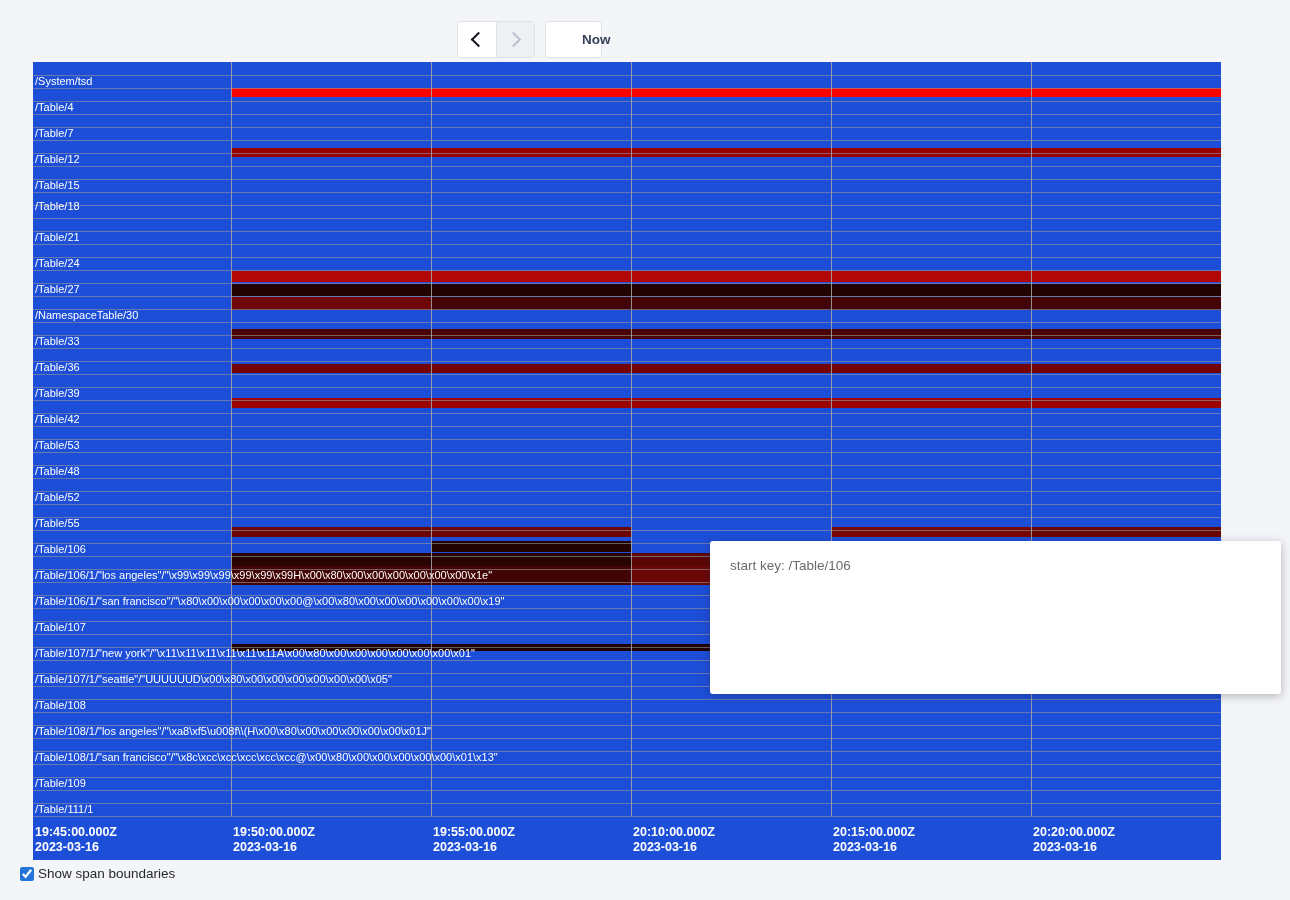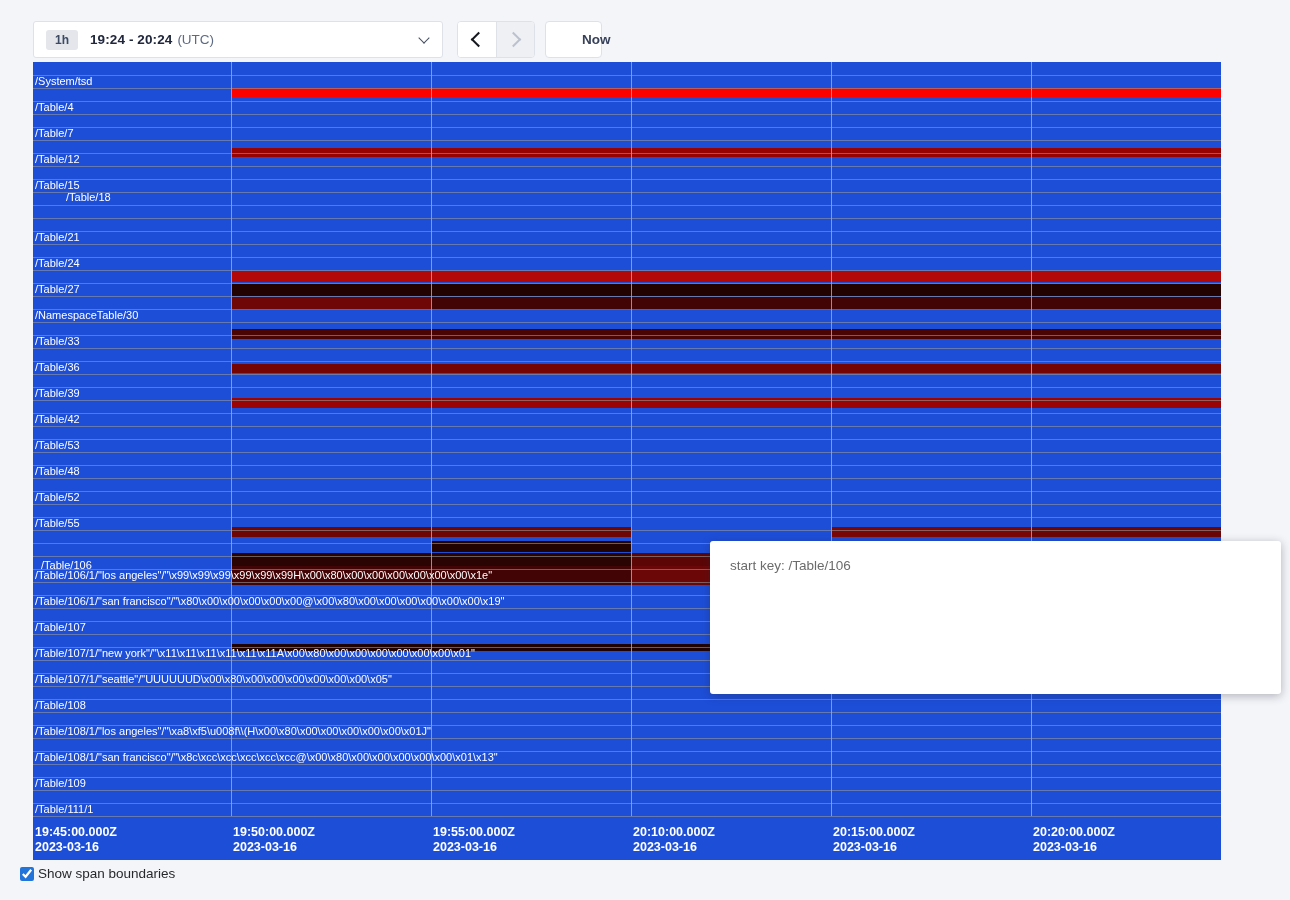--- a/index.html
+++ b/index.html
@@ -56,26 +56,20 @@
 
   
   .footer{position:absolute;left:20px;top:866px;display:flex;align-items:center;font-size:13.5px;color:#26282c;cursor:pointer}
   .footer input{width:14px;height:14px;accent-color:#2273da;margin:0 4px 0 0;cursor:pointer}
 </style>
 </head>
 <body>
 
 <div id="app">
 
-  <div class="trange">
-    <span class="badge">1h</span>
-    <span class="rtext">19:24 - 20:24</span>
-    <span class="ztext">(UTC)</span>
-    <span class="caret"></span>
-  </div>
 
   <div class="pager">
     <button class="pbtn">
       <span class="chl"></span>
     </button>
     <button class="pbtn disabled">
       <span class="chr"></span>
     </button>
   </div>
 
@@ -161,34 +155,34 @@
       <div class="vline" style="left: 198px;"></div>
       <div class="vline" style="left: 398px;"></div>
       <div class="vline" style="left: 598px;"></div>
       <div class="vline" style="left: 798px;"></div>
       <div class="vline" style="left: 998px;"></div>
       <div class="rlabel" style="top: 13px;">/System/tsd</div>
       <div class="rlabel" style="top: 39px;">/Table/4</div>
       <div class="rlabel" style="top: 65px;">/Table/7</div>
       <div class="rlabel" style="top: 91px;">/Table/12</div>
       <div class="rlabel" style="top: 117px;">/Table/15</div>
-      <div class="rlabel" style="top: 129px; margin-left: 31px;">/Table/18</div>
+      <div class="rlabel" style="top: 138px;">/Table/18</div>
       <div class="rlabel" style="top: 169px;">/Table/21</div>
       <div class="rlabel" style="top: 195px;">/Table/24</div>
       <div class="rlabel" style="top: 221px;">/Table/27</div>
       <div class="rlabel" style="top: 247px;">/NamespaceTable/30</div>
       <div class="rlabel" style="top: 273px; text-align: center;">/Table/33</div>
       <div class="rlabel" style="top: 299px;">/Table/36</div>
       <div class="rlabel" style="top: 325px;">/Table/39</div>
       <div class="rlabel" style="top: 351px;">/Table/42</div>
       <div class="rlabel" style="top: 377px;">/Table/53</div>
       <div class="rlabel" style="top: 403px;">/Table/48</div>
       <div class="rlabel" style="top: 429px;">/Table/52</div>
       <div class="rlabel" style="top: 455px;">/Table/55</div>
-      <div class="rlabel" style="top: 497px; margin-left: 6px;">/Table/106</div>
+      <div class="rlabel" style="top: 481px;">/Table/106</div>
       <div class="rlabel" style="top: 507px;">/Table/106/1/"los angeles"/"\x99\x99\x99\x99\x99\x99H\x00\x80\x00\x00\x00\x00\x00\x00\x1e"</div>
       <div class="rlabel" style="top: 533px;">/Table/106/1/"san francisco"/"\x80\x00\x00\x00\x00\x00@\x00\x80\x00\x00\x00\x00\x00\x00\x19"</div>
       <div class="rlabel" style="top: 559px;">/Table/107</div>
       <div class="rlabel" style="top: 585px;">/Table/107/1/"new york"/"\x11\x11\x11\x11\x11\x11A\x00\x80\x00\x00\x00\x00\x00\x00\x01"</div>
       <div class="rlabel" style="top: 611px;">/Table/107/1/"seattle"/"UUUUUUD\x00\x80\x00\x00\x00\x00\x00\x00\x05"</div>
       <div class="rlabel" style="top: 637px;">/Table/108</div>
       <div class="rlabel" style="top: 663px;">/Table/108/1/"los angeles"/"\xa8\xf5\u008f\\(H\x00\x80\x00\x00\x00\x00\x00\x01J"</div>
       <div class="rlabel" style="top: 689px;">/Table/108/1/"san francisco"/"\x8c\xcc\xcc\xcc\xcc\xcc@\x00\x80\x00\x00\x00\x00\x00\x01\x13"</div>
       <div class="rlabel" style="top: 715px;">/Table/109</div>
       <div class="rlabel" style="top: 741px;">/Table/111/1</div>

